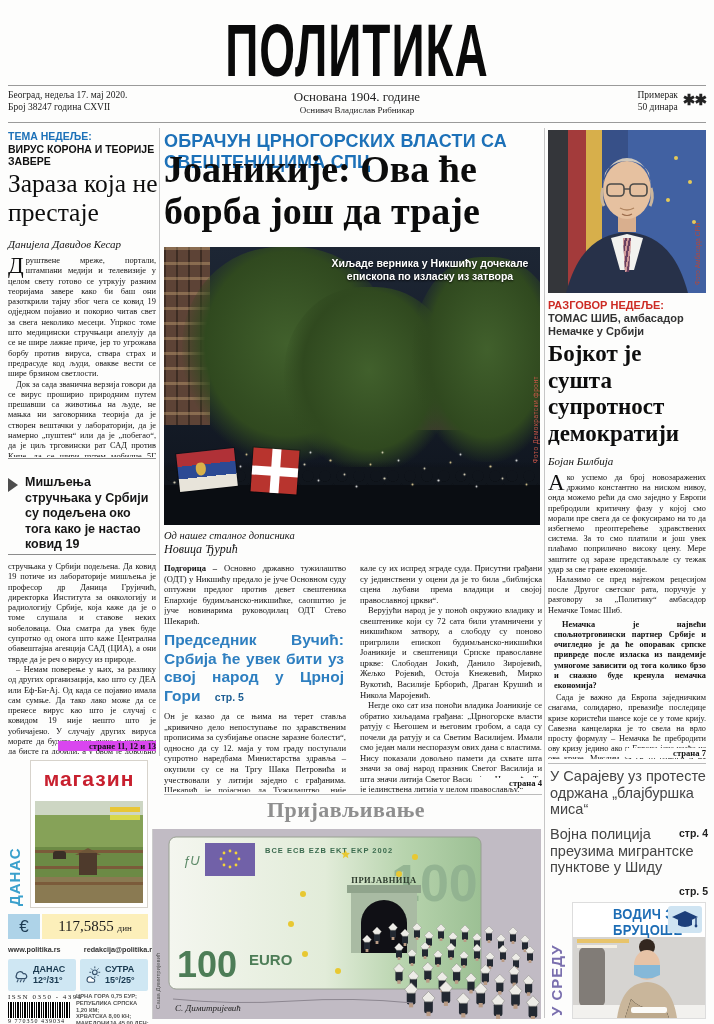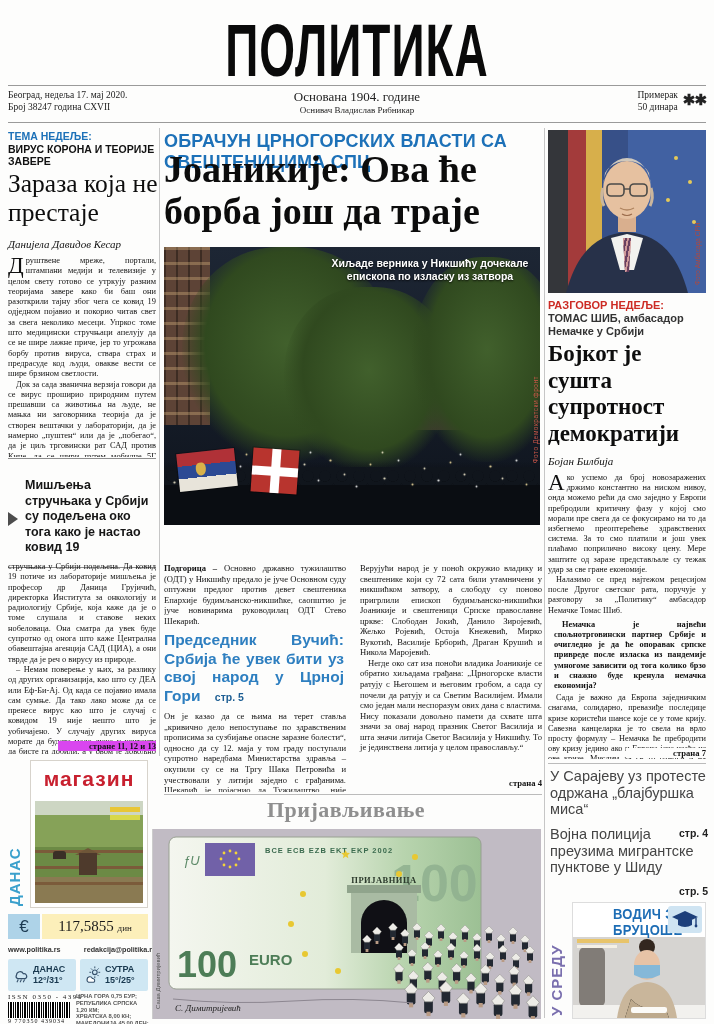--- a/index.html
+++ b/index.html
@@ -28,22 +28,22 @@
 
   
   .lk { position:absolute; left:8px; top:130px; width:150px; font-weight:bold; font-size:10.5px; line-height:12.5px; }
   .lk .blue { color:#1d71b8; display:block; }
   .l-headline { position:absolute; left:8px; top:169px; width:150px; font-weight:normal; font-size:25.5px; line-height:29px; color:#0d0d0d; }
   .l-byline { position:absolute; left:8px; top:238px; width:148px; font-style:italic; font-size:11px; }
   .l-body1 { position:absolute; left:8px; top:256px; width:148px; height:201px; overflow:hidden;
     font-size:8.4px; line-height:10.3px; }
   .l-body1 p + p, .l-body2 p + p, .mcol p + p, .r-body p + p { text-indent:8px; }
   .dropcap { float:left; font-size:23px; line-height:19px; padding-right:2px; font-weight:normal; }
-  .pullquote { position:absolute; left:8px; top:458px; width:148px; height:110px; background:#fdfdfc;
-    border-top:1px solid #8c8c8c; border-bottom:1px solid #8c8c8c; padding-top:8px; display:flex; gap:7px;align-items:center; }
+  .pullquote { position:absolute; left:8px; top:458px; width:148px; height:97px; background:#fdfdfc;
+    border-top:1px solid #8c8c8c; border-bottom:1px solid #8c8c8c; padding-top:16px; display:flex; gap:7px; }
   .pq-tri { width:0; height:0; border-top:7px solid transparent; border-bottom:7px solid transparent;
     border-left:10px solid #4d4d4d; margin-top:3px; flex:none; }
   .pq-text { font-weight:bold; font-size:12.5px; line-height:15.5px; color:#161616; }
   .l-body2 { position:absolute; left:8px; top:562px; width:148px; height:192px; overflow:hidden;
     font-size:8.4px; line-height:10.3px; }
   .l-pages { position:absolute; left:58px; top:741px; width:98px; text-align:right; background:#d946ef;
     font-weight:bold; font-size:8.6px; }
 
   
   .vert { writing-mode:vertical-rl; transform:rotate(180deg); }
@@ -264,32 +264,37 @@
     <div class="tree t2"></div>
     <div class="tree t3"></div>
     <div class="pm-crowd"></div>
     <div class="pm-lights"></div>
     <div class="flag-srb"></div>
     <div class="flag-cross"></div>
     <div class="pm-caption sans">Хиљаде верника у Никшићу дочекале епископа по изласку из затвора</div>
     <div class="pm-credit vert sans">Фото Демократски фронт</div>
   </div>
 
+  <div class="m-corr">
+    <div class="c1">Од нашег сталног дописника</div>
+    <div class="c2">Новица Ђурић</div>
+  </div>
 
   <div class="m-cols">
     <div class="mcol just">
       <p><b>Подгорица –</b><span> Основно државно тужилаштво (ОДТ) у Никшићу предало је јуче Основном суду оптужни предлог против девет свештеника Епархије будимљанско-никшићке, саопштио је јуче новинарима руководилац ОДТ Стево Шекарић.</span></p>
       <div class="m-inset">
         <span>Председник Вучић: Србија ће увек бити уз свој народ у Црној Гори</span>
         <span class="pg">стр. 5</span>
       </div>
       <p>Он је казао да се њима на терет ставља „кривично дело непоступање по здравственим прописима за сузбијање опасне заразне болести“, односно да су 12. маја у том граду поступали супротно наредбама Министарства здравља – окупили су се на Тргу Шака Петровића и учествовали у литији заједно с грађанима. Шекарић је појаснио да Тужилаштво „није ставило предлог за одређивање притвора за свештенике јер за то нема законског основа, с обзиром на то да је подигнут оптужни предлог“.</p>
 
     </div>
     <div class="mcol just">
+      <p>кале су их испред зграде суда. Присутни грађани су јединствени у оцени да је то била „библијска сцена љубави према владици и својој православној цркви“.</p>
       <p>Верујући народ је у поноћ окружио владику и свештенике који су 72 сата били утамничени у никшићком затвору, а слободу су поново пригрлили епископ будимљанско-никшићки Јоаникије и свештеници Српске православне цркве: Слободан Јокић, Данило Зиројевић, Жељко Ројевић, Остоја Кнежевић, Мирко Вукотић, Василије Брборић, Драган Крушић и Никола Маројевић.</p>
       <p>Негде око сат иза поноћи владика Јоаникије се обратио хиљадама грађана: „Црногорске власти ратују с Његошем и његовим гробом, а сада су почели да ратују и са Светим Василијем. Имали смо један мали неспоразум ових дана с властима. Нису показали довољно памети да схвате шта значи за овај народ празник Светог Василија и шта значи литија Светог Василија у Никшићу. То је јединствена литија у целом православљу.“</p>
 
     </div>
   </div>
   <div class="m-page4">страна 4</div>
 
   <div class="rule-h" style="top:794px;left:164px;width:378px;background:#bbb;"></div>
 
   <div class="cartoon-title">Пријављивање</div>

